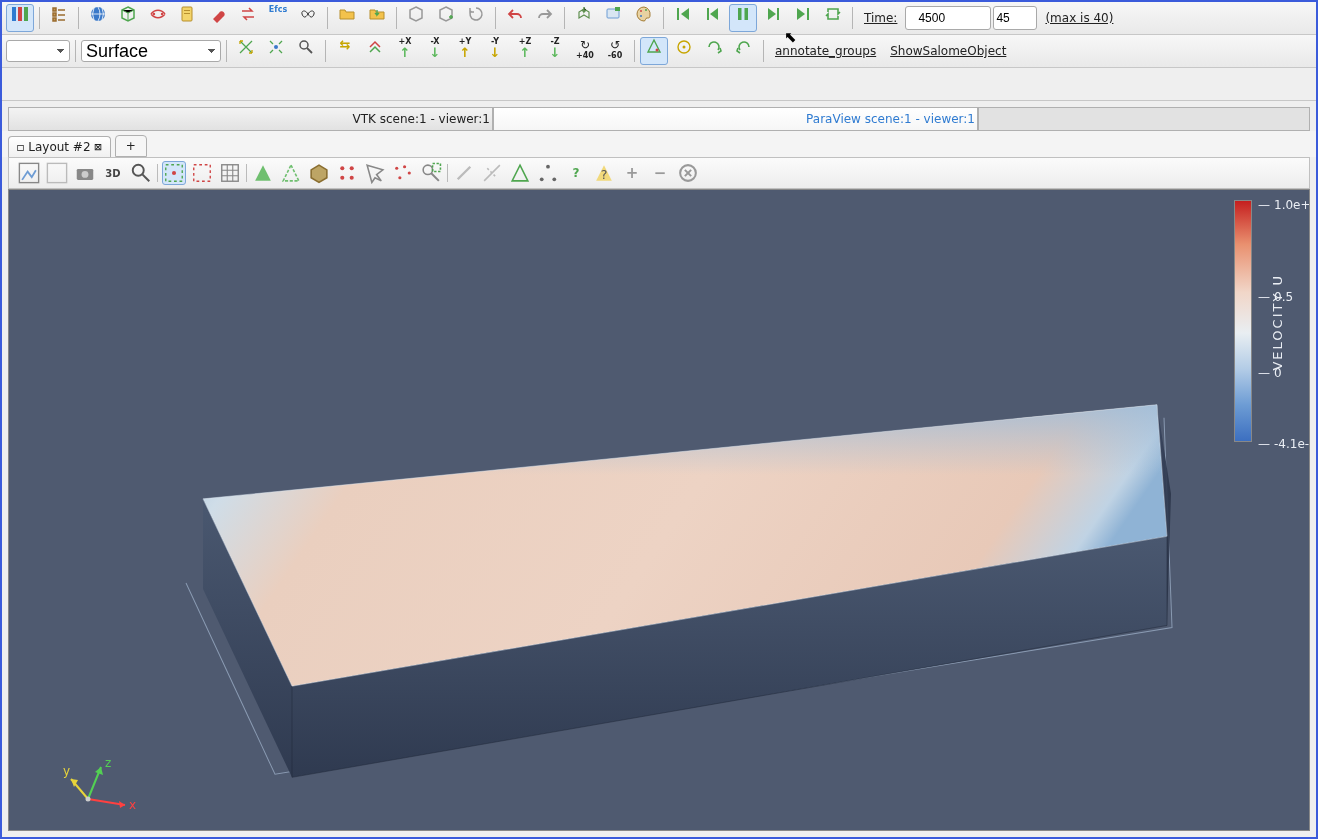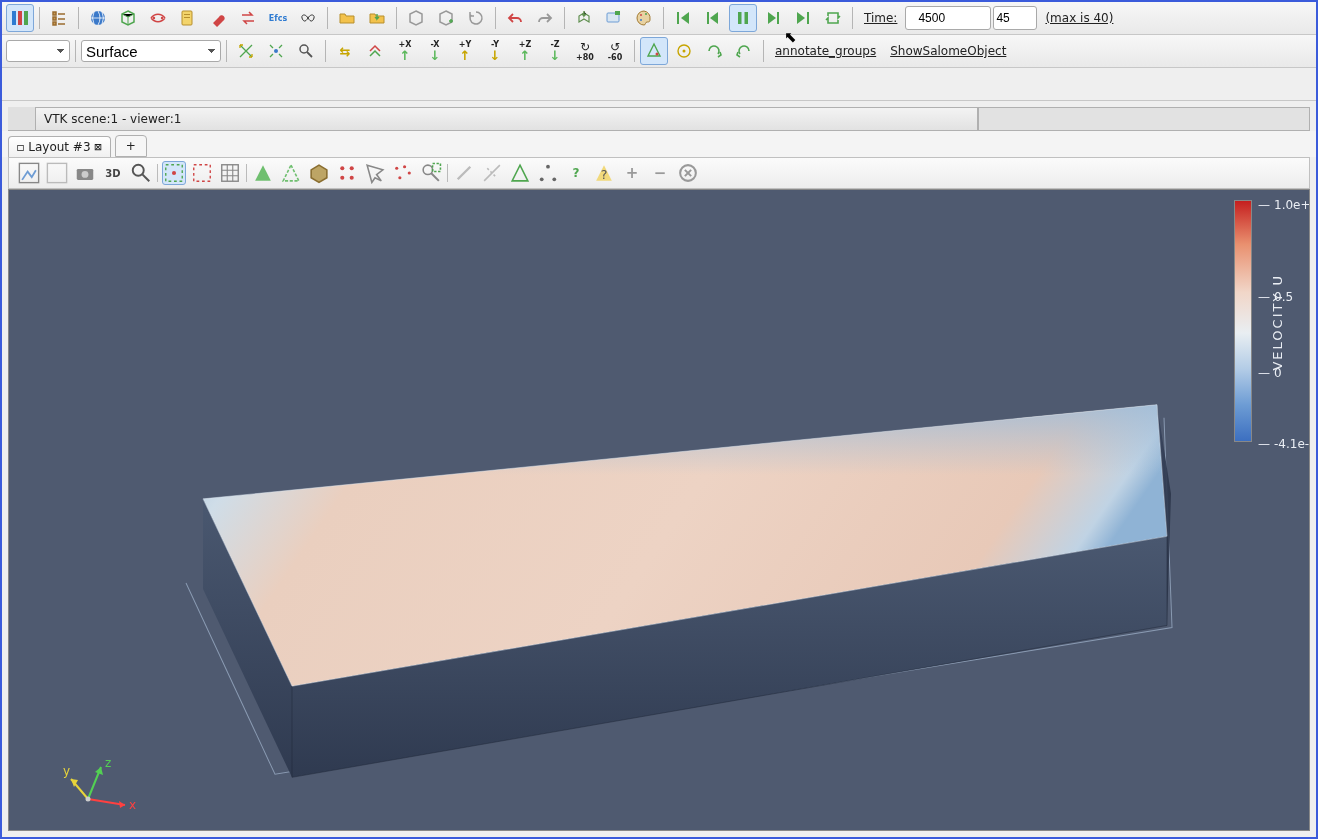--- a/index.html
+++ b/index.html
@@ -1,34 +1,34 @@
 <!DOCTYPE html>
 <html><head>
 <meta charset="utf-8">
 <style>
 html,body{margin:0;padding:0;font-family:"DejaVu Sans",Arial,sans-serif;font-size:12px;background:#efefef;color:#222;}
 .app{width:1318px;height:839px;border:2px solid #3b5bdb;box-sizing:border-box;background:#efefef;display:flex;flex-direction:column;overflow:hidden;}
 
 .toolbar-row{display:flex;align-items:center;gap:2px;padding:2px 4px;background:linear-gradient(#f7f7f7,#e9e9e9);border-bottom:1px solid #c7c7c7;}
 .tb-sep{width:1px;height:22px;background:#b5b5b5;margin:0 3px;}
-.tb-btn{width:26px;height:26px;display:flex;align-items:center;justify-content:center;border:1px solid transparent;border-radius:3px;cursor:pointer;position:relative;}
+.tb-btn{width:26px;height:26px;display:flex;justify-content:center;border:1px solid transparent;border-radius:3px;cursor:pointer;position:relative;}
 .tb-btn.active{border-color:#7da7d9;background:#d3e6fa;}
 .tb-btn svg{width:18px;height:18px;}
 .tb-label{padding:0 6px;white-space:nowrap;text-decoration:underline;}
-.combo{height:22px;border:1px solid #a9a9a9;background:#fff;font-size:15px;padding:0 20px 0 4px;border-radius:3px;appearance:none;background-image:linear-gradient(45deg,transparent 50%,#555 50%),linear-gradient(135deg,#555 50%,transparent 50%);background-position:right 8px center,right 4px center;background-size:4px 4px,4px 4px;background-repeat:no-repeat;}
+.combo{height:22px;border:1px solid #a9a9a9;background:#fff;font-size:18px;padding:0 20px 0 4px;border-radius:3px;appearance:none;background-image:linear-gradient(45deg,transparent 50%,#555 50%),linear-gradient(135deg,#555 50%,transparent 50%);background-position:right 8px center,right 4px center;background-size:4px 4px,4px 4px;background-repeat:no-repeat;}
 .input-num{height:22px;width:60px;border:1px solid #a9a9a9;background:#fff;font-size:12px;padding:0 12px;border-radius:3px;}
 .spin{height:22px;width:38px;border:1px solid #a9a9a9;background:#fff;font-size:12px;padding:0 2px;border-radius:3px;}
 .axis-icon{display:flex;flex-direction:column;align-items:center;}
 .axis-icon .lbl{font-size:8px;font-weight:bold;line-height:1;}
 .arrow{font-size:13px;font-weight:bold;line-height:1;} .arrow.green{color:#5cb85c;} .arrow.gold{color:#c7a500;}
 
 .toolbar-pad{height:32px;border-bottom:1px solid #c7c7c7;}
 
 .scene-tabs{display:flex;background:#e0e0e0;border-bottom:1px solid #b0b0b0;margin:6px 6px 0 6px;}
-.scene-tab{flex:1;text-align:left;padding:4px 8px;border:1px solid #b0b0b0;border-bottom:none;background:linear-gradient(#f3f3f3,#e2e2e2);cursor:pointer;margin-left:27px;}
+.scene-tab{flex:1;text-align:right;padding:4px 2px;border:1px solid #b0b0b0;border-bottom:none;background:linear-gradient(#f3f3f3,#e2e2e2);cursor:pointer;}
 .scene-tab.active{background:linear-gradient(#ffffff,#f6f6f6);color:#2f7bd1;font-weight:500;}
 
 .layout-tabs{display:flex;align-items:flex-end;background:#f4f4f4;padding:4px 6px 0 6px;gap:4px;}
 .layout-tab{border:1px solid #b0b0b0;border-bottom:none;background:linear-gradient(#ffffff,#f0f0f0);border-radius:4px 4px 0 0;padding:3px 8px;display:flex;align-items:center;gap:4px;cursor:pointer;}
 .layout-tab .close{font-family:monospace;}
 .layout-add{border:1px solid #b0b0b0;background:#f6f6f6;border-radius:4px 4px 0 0;padding:3px 10px;cursor:pointer;}
 
 .viewer-toolbar{display:flex;align-items:center;gap:4px;padding:3px 8px;background:linear-gradient(#fbfbfb,#ededed);border:1px solid #c0c0c0;margin:0 6px;}
 .viewer-btn{width:22px;height:22px;display:flex;align-items:center;justify-content:center;border:1px solid transparent;border-radius:3px;cursor:pointer;}
 .viewer-btn.active{border-color:#7da7d9;background:#d3e6fa;}
@@ -287,21 +287,21 @@
       </div>
     <div class="tb-btn">
         <div class="axis-icon">
           <span class="lbl">-Z</span>
           <span class="arrow green">↓</span>
         </div>
       </div>
     <div class="tb-btn">
         <div class="axis-icon">
           <span style="font-size:12px">↻</span>
-          <span class="lbl">+80</span>
+          <span class="lbl">+40</span>
         </div>
       </div>
     <div class="tb-btn">
         <div class="axis-icon">
           <span style="font-size:12px">↺</span>
           <span class="lbl">-60</span>
         </div>
       </div>
     <div class="tb-sep"></div>
     <div class="tb-btn active">
@@ -330,27 +330,28 @@
       </div>
     <div class="tb-sep"></div>
     <span class="tb-label" style="cursor:pointer">annotate_groups</span>
     <span class="tb-label" style="cursor:pointer">ShowSalomeObject</span>
   </div>
 
   <div class="toolbar-pad"></div>
 
   <div class="scene-tabs">
     <div class="scene-tab">VTK scene:1 - viewer:1</div>
+    <div class="scene-tab active">ParaView scene:1 - viewer:1</div>
     <div style="width:330px;border:1px solid #b0b0b0;border-bottom:none;background:#e2e2e2"></div>
   </div>
 
   <div class="layout-tabs">
     <div class="layout-tab">
       <span style="font-family:monospace">◻</span>
-      <span>Layout #3</span>
+      <span>Layout #2</span>
       <span class="close">⊠</span>
     </div>
     <div class="layout-add">+</div>
   </div>
 
   <div class="viewer-toolbar">
     <div class="viewer-btn">
         <svg viewBox="0 0 16 16">
           <rect x="1" y="1" width="14" height="14" fill="none" stroke="#888"></rect>
           <path d="M3 13l4-6 3 4 3-5" fill="none" stroke="#6d9cd4" stroke-width="1.3"></path>

